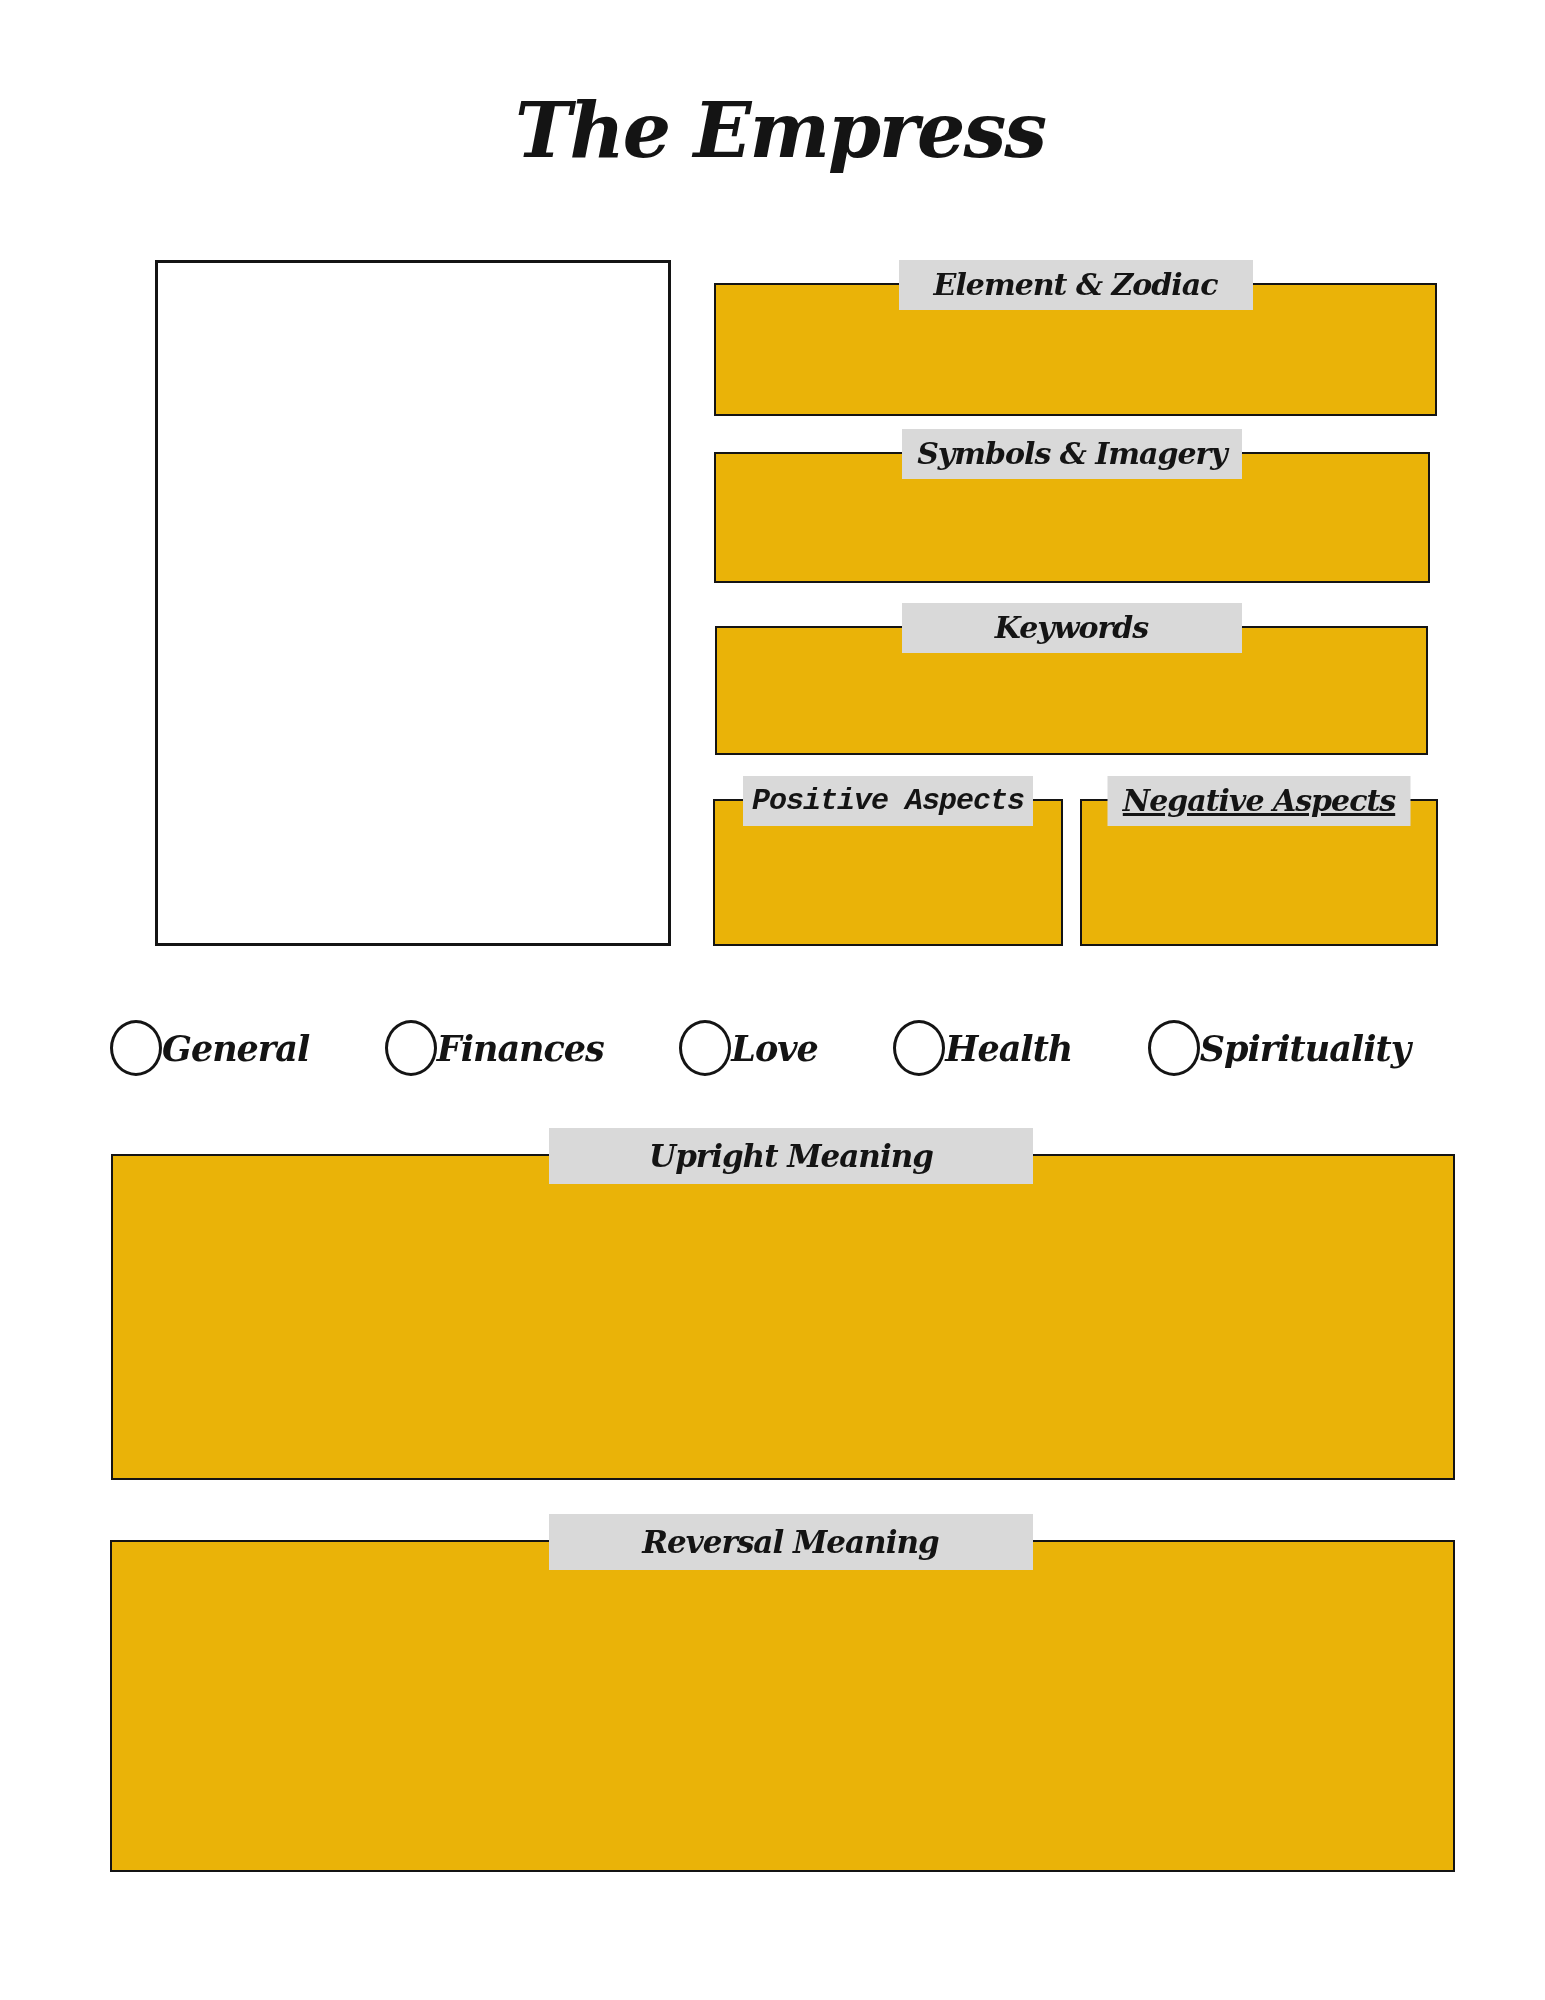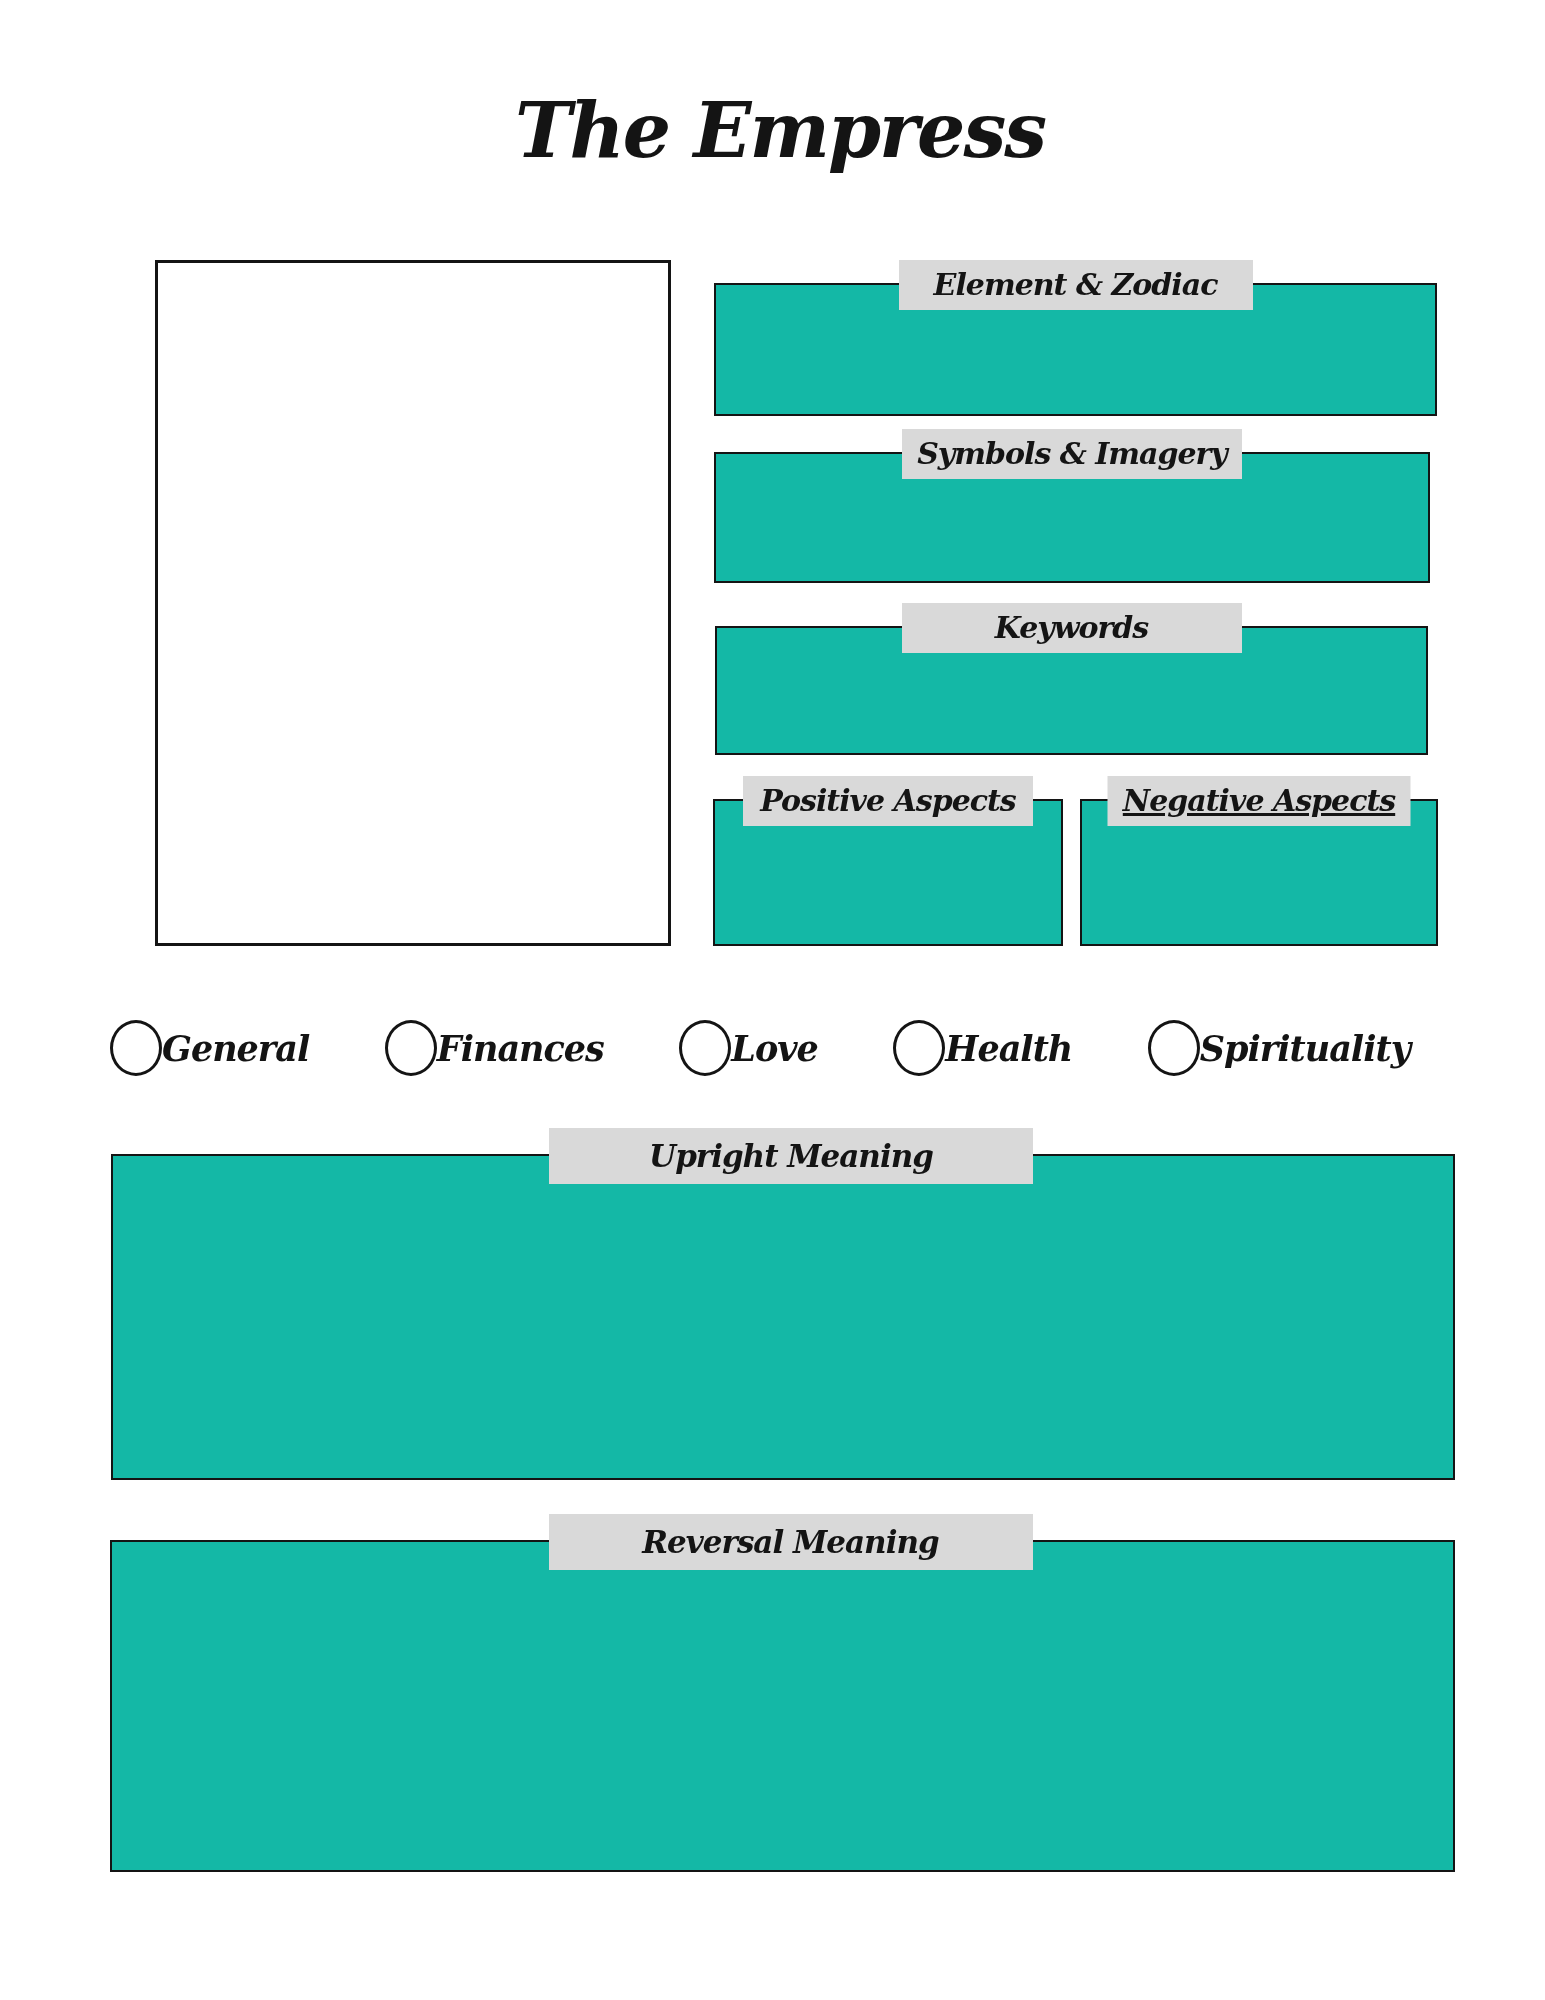--- a/index.html
+++ b/index.html
@@ -28,41 +28,41 @@
     left: 155px; top: 260px;
     width: 516px; height: 686px;
     border: 3px solid #141414;
     background: #ffffff;
   }
 
   
   .box {
     position: absolute;
     border: 2.5px solid #141414;
-    background: #14b8a6;
+    background: #eab308;
   }
   .box .label {
     position: absolute;
     top: 0; left: 50%;
     transform: translate(-50%, -50%);
     background: #d9d9d9;
     height: 50px; line-height: 50px;
     text-align: center;
     font-size: 30px;
     font-style: italic; font-weight: 700;
     letter-spacing: -1px;
     white-space: nowrap;
     color: #141414;
   }
   .box .write-area { position: absolute; inset: 0; }
 
   .box-element  { left: 714px;  top: 283px;  width: 723px; height: 133px; }
   .box-symbols  { left: 714px;  top: 452px;  width: 716px; height: 131px; }
   .box-keywords { left: 715px;  top: 626px;  width: 713px; height: 129px; }
-  .box-positive { left: 713px;  top: 799px;  width: 350px; height: 147px; }
+  .box-positive { left: 713px;  top: 799px;  width: 350px; height: 147px; font-family: Liberation Mono, monospace; }
   .box-negative { left: 1080px; top: 799px;  width: 358px; height: 147px; }
 
   .box-element  .label { width: 354px; }
   .box-symbols  .label { width: 340px; }
   .box-keywords .label { width: 340px; }
   .box-positive .label { width: 290px; }
   .box-negative .label { width: 303px; text-decoration: underline; }
 
   .box-upright  { left: 111px; top: 1154px; width: 1344px; height: 326px; }
   .box-reversal { left: 110px; top: 1540px; width: 1345px; height: 332px; }

